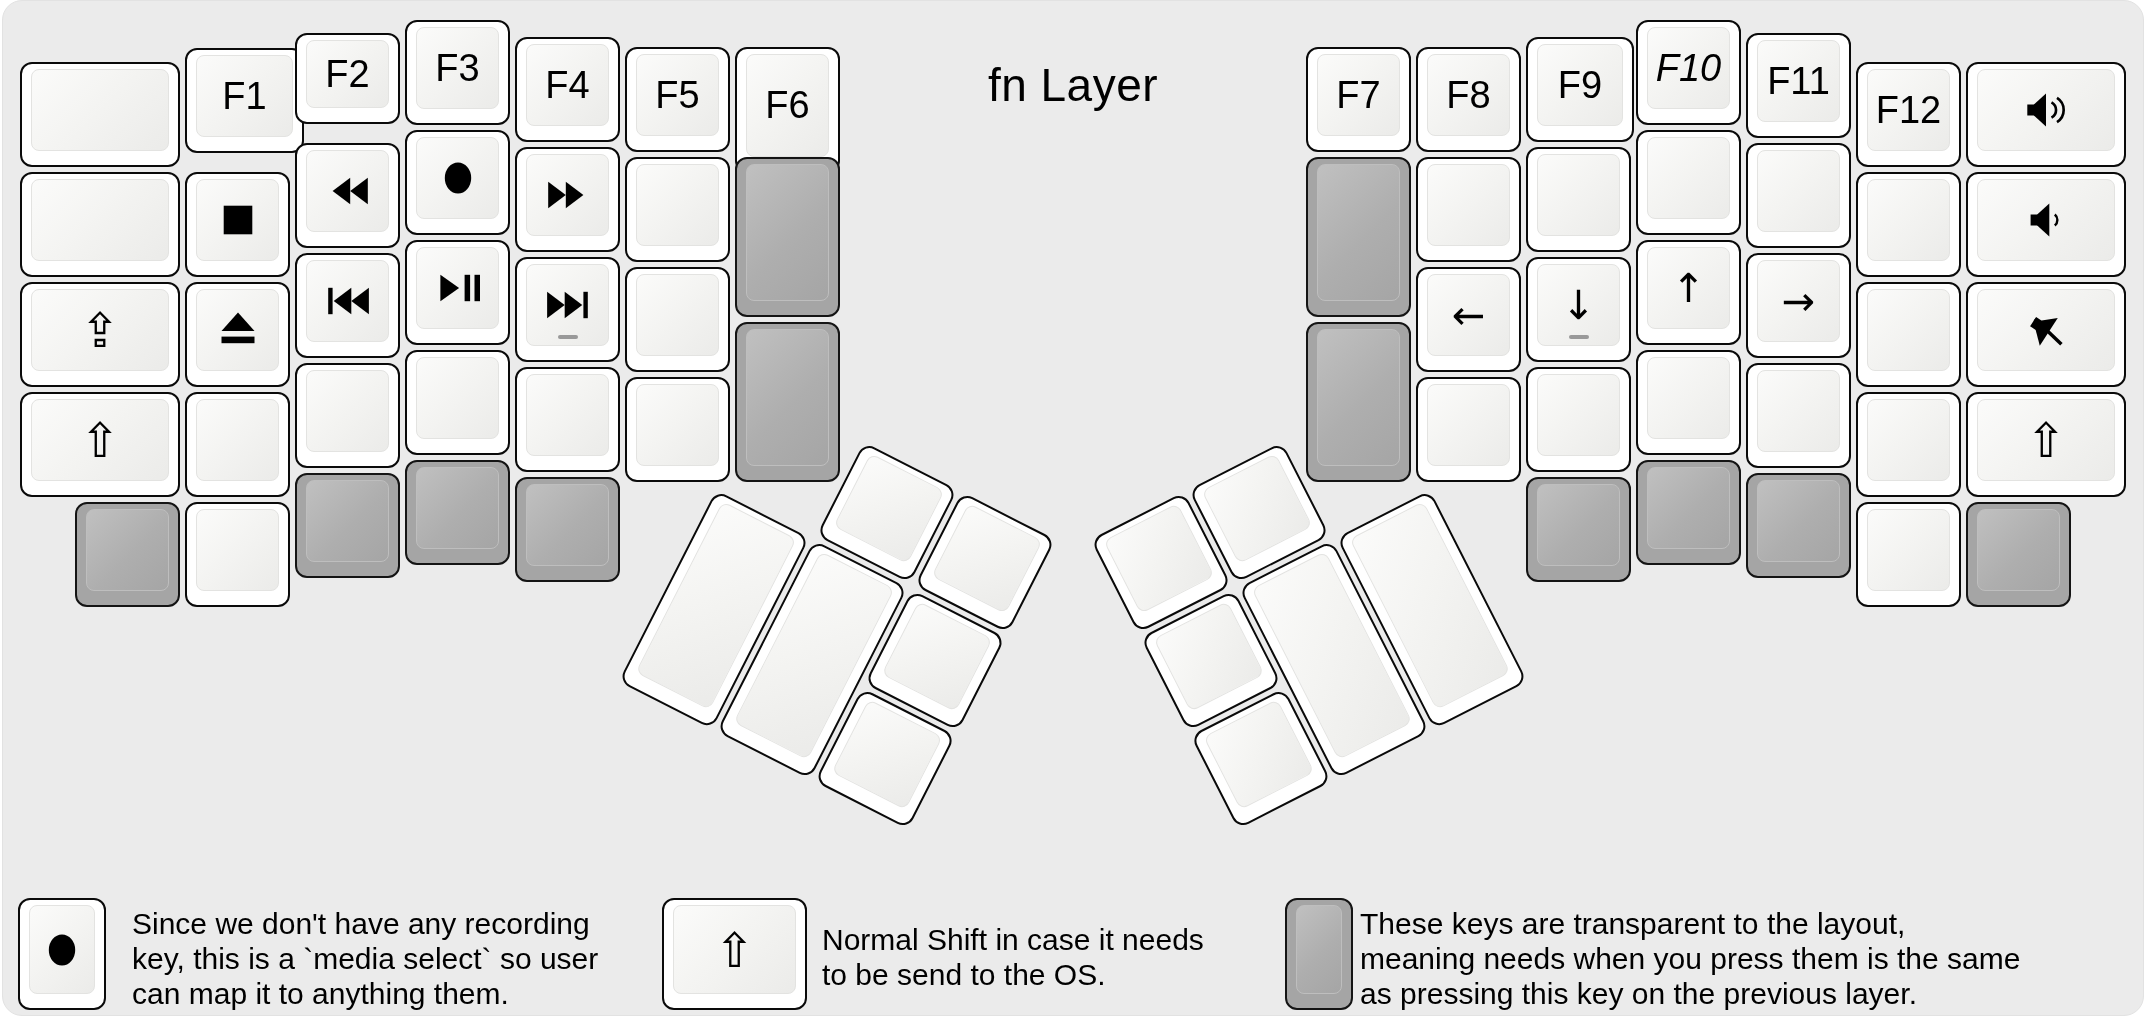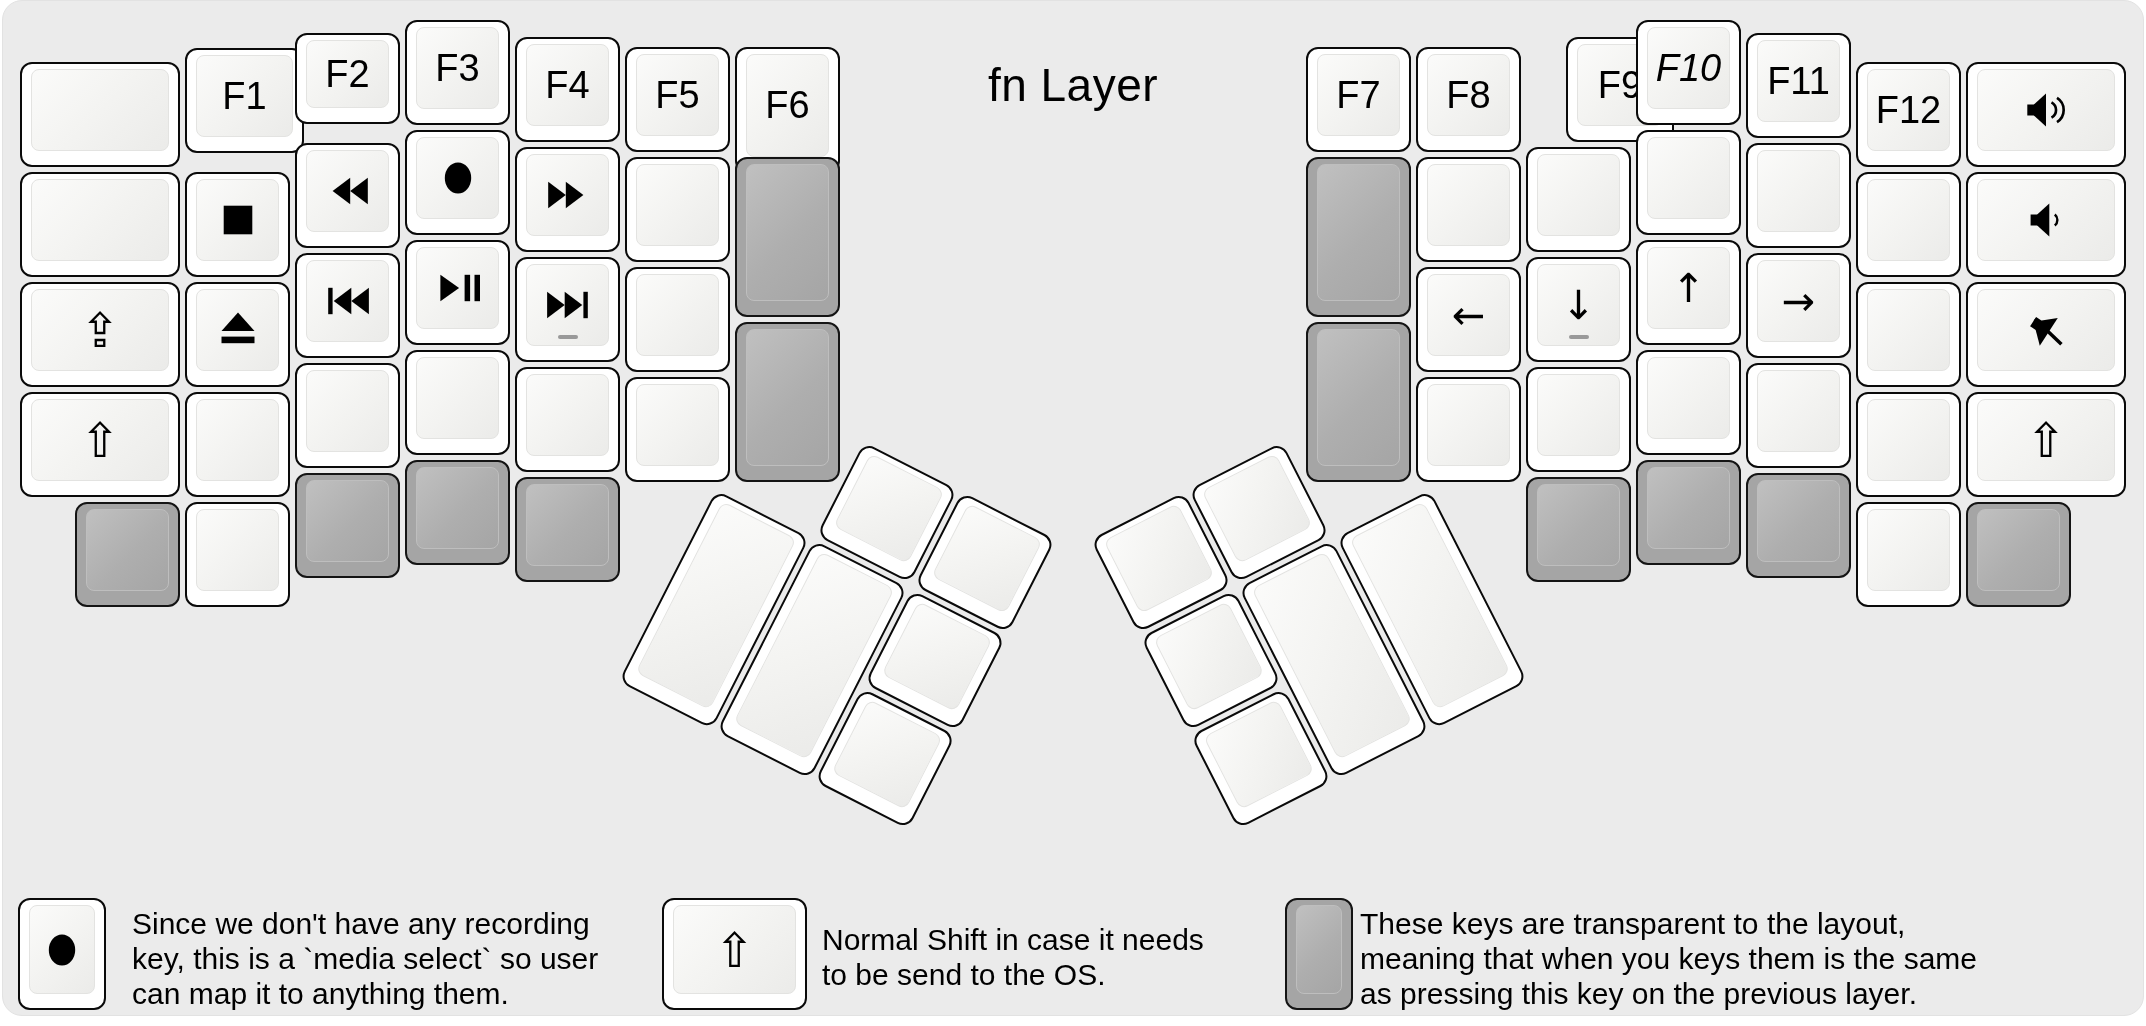--- a/index.html
+++ b/index.html
@@ -291,21 +291,21 @@
       <div class="cap"></div>
     </div>
     <div class="key" style="left: 1416px; top: 267px; width: 105px; height: 105px;">
       <div class="cap">
         <span class="glyph">←</span>
       </div>
     </div>
     <div class="key" style="left: 1416px; top: 377px; width: 105px; height: 105px;">
       <div class="cap"></div>
     </div>
-    <div class="key" style="left: 1526px; top: 37px; width: 108px; height: 105px; margin-left: 40px;">
+    <div class="key" style="left: 1526px; top: 37px; width: 108px; height: 105px;">
       <div class="cap">
         <span class="klabel">F9</span>
       </div>
     </div>
     <div class="key" style="left: 1526px; top: 147px; width: 105px; height: 105px;">
       <div class="cap"></div>
     </div>
     <div class="key" style="left: 1526px; top: 257px; width: 105px; height: 105px;">
       <div class="cap">
         <span class="glyph">↓</span>
@@ -446,17 +446,17 @@
         <div>Normal Shift in case it needs</div>
         <div>to be send to the OS.</div>
       </div>
     </div>
     <div class="legend-item">
       <div class="key gray" style="left: 1285px; top: 0px; width: 68px; height: 112px;">
         <div class="cap"></div>
       </div>
       <div class="legend-text" style="left: 1360px; top: 8px;">
         <div>These keys are transparent to the layout,</div>
-        <div>meaning that when you keys them is the same</div>
+        <div>meaning needs when you press them is the same</div>
         <div>as pressing this key on the previous layer.</div>
       </div>
     </div>
   </div>
 
 </body></html>

